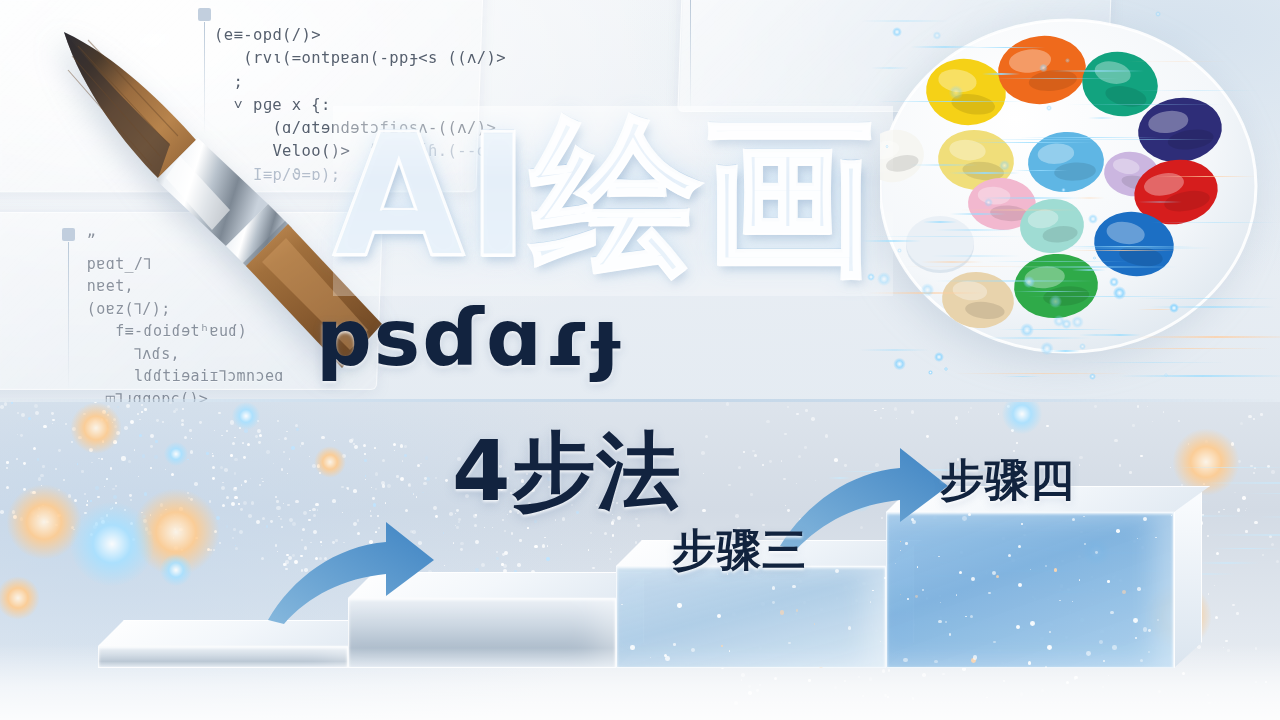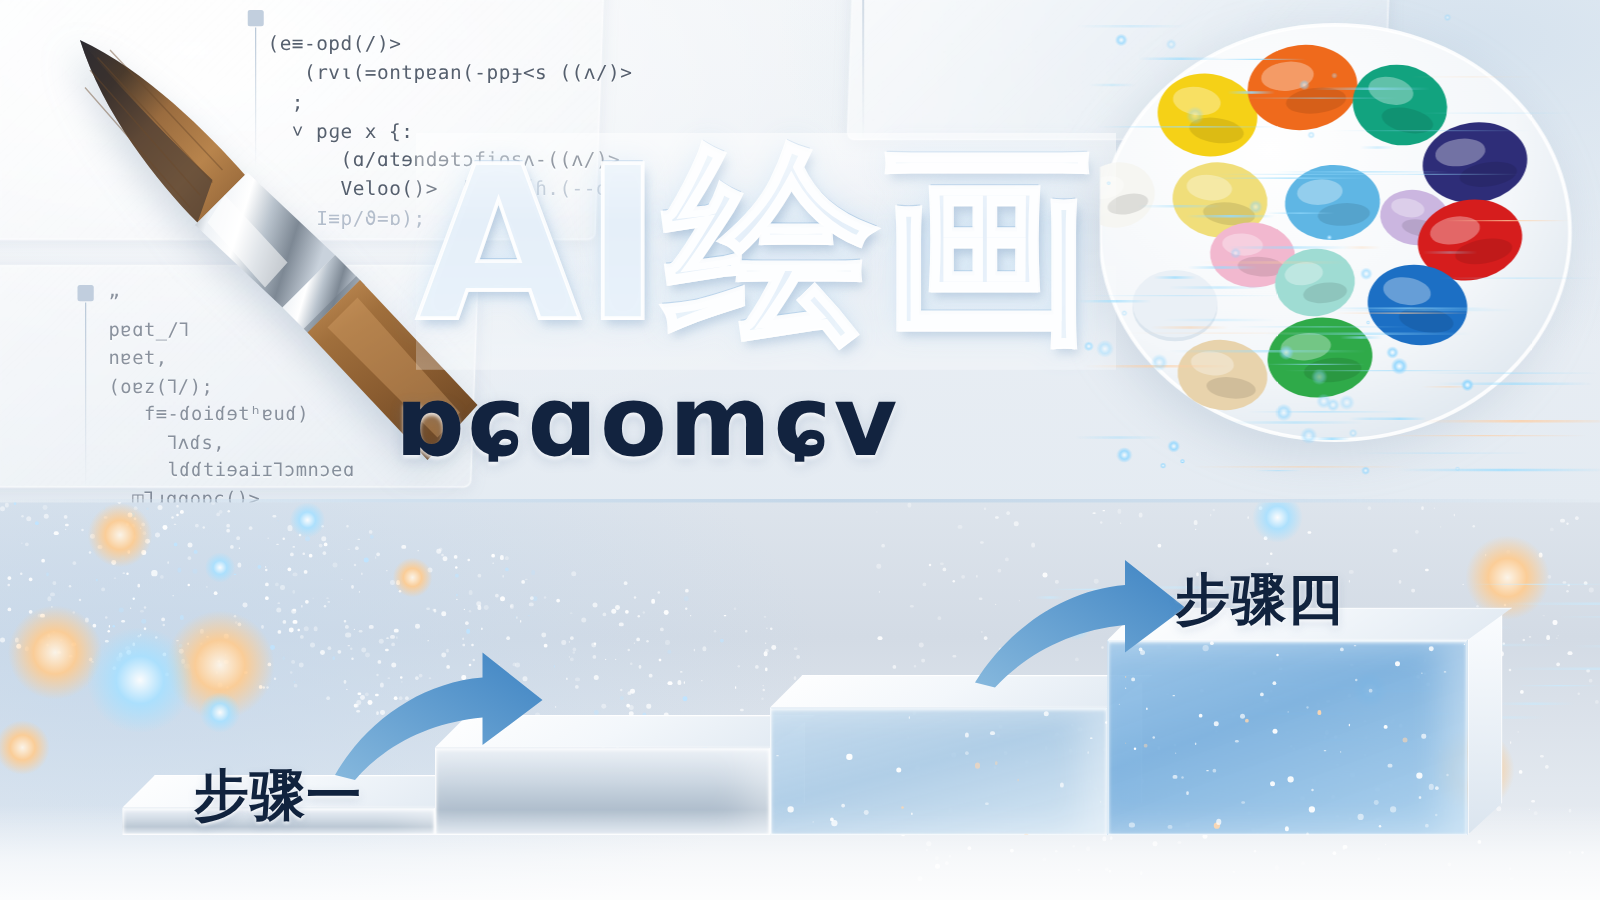--- a/index.html
+++ b/index.html
@@ -397,21 +397,21 @@
         <div class="dotG" style="left: 123.824px; top: 197.889px; width: 9.53755px; height: 9.53755px; opacity: 0.42;"></div>
         <div class="dotG" style="left: 25.3295px; top: 144.603px; width: 3.79615px; height: 3.79615px; opacity: 0.56;"></div>
         <div class="dotG" style="left: 204.774px; top: 57.6623px; width: 5.4016px; height: 5.4016px; opacity: 0.38;"></div>
       </div>
 
     <div id="glassTitle">
       <span>AI绘画</span>
       <span class="gshade"></span>
     </div>
 
-    <div id="subTitle">ɒɕɑomɕv</div>
+    <div id="subTitle">psɗɑɾɟ</div>
   </div>
 
   <div id="divider"></div>
 
   <div id="botHalf">
     <div id="particles">
         <div class="pdot" style="left: 0.330875px; top: 108.424px; width: 3.65955px; height: 3.65955px; opacity: 0.62;"></div>
         <div class="pdot" style="left: 232.233px; top: 135.21px; width: 1.49342px; height: 1.49342px; opacity: 0.28;"></div>
         <div class="pdot" style="left: 38.1432px; top: 105.497px; width: 2.25211px; height: 2.25211px; opacity: 0.7;"></div>
         <div class="pdot" style="left: 492.409px; top: 81.7136px; width: 3.83822px; height: 3.83822px; opacity: 0.76;"></div>
@@ -1465,16 +1465,17 @@
   <svg class="arrowSvg" style="left:778px; top:446px; width:180px; height:110px;" viewBox="0 0 180 110">
     <defs>
         <linearGradient id="ag2" x1="0" y1="1" x2="1" y2="0">
       <stop offset="0%" stop-color="#86b8dd"></stop>
           <stop offset="100%" stop-color="#3f84c3"></stop>
     </linearGradient>
       </defs>
     <path d="M2 100 C28 58 72 26 122 22 L122 2 L170 40 L122 76 L122 54 C80 58 44 76 18 104 Z" fill="url(#ag2)"></path>
   </svg>
 
-
-<div class="stepLabel" style="left: 155px; top: 615px;">步骤一</div>
+  <div id="fourStep">4步法</div>
+
+    <div class="stepLabel" style="left: 672px; top: 528px;">步骤三</div>
     <div class="stepLabel" style="left: 940px; top: 458px;">步骤四</div>
   </div>
 
 </body></html>

